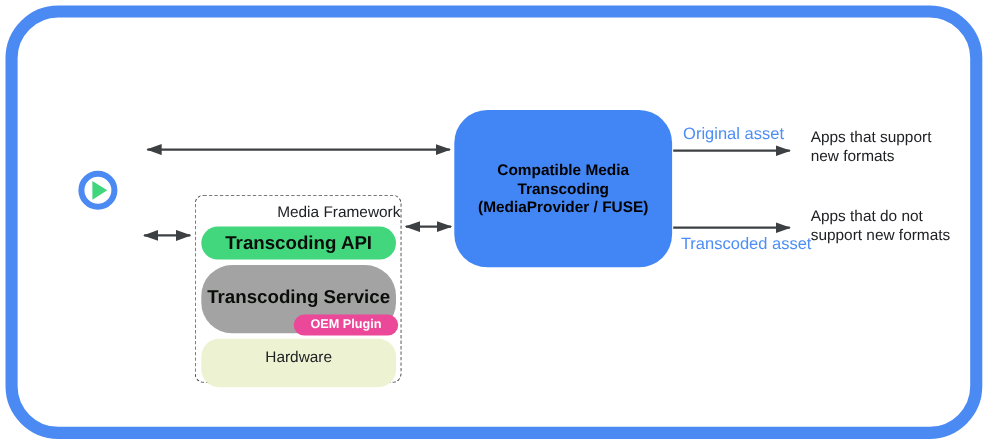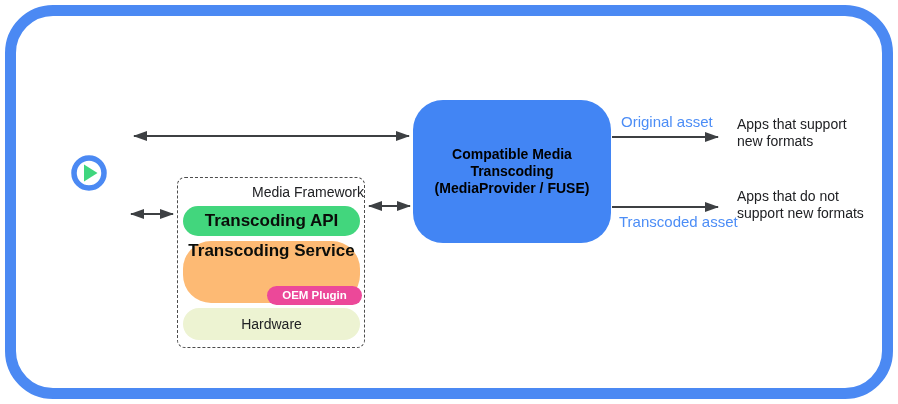--- a/index.html
+++ b/index.html
@@ -74,38 +74,38 @@
     color: #0a0d0a;
   }
   .pill-api {
     top: 28px; height: 30px;
     background: #42d67d;
     border-radius: 15px;
     line-height: 30px;
   }
   .pill-service {
     top: 63px; height: 62px;
-    background: #fdba74;
+    background: #a3a3a3;
     border-radius: 28px;
-    padding-top: 0;
+    padding-top: 19px;
   }
   .pill-oem {
     position: absolute;
     left: 89px; top: 108px;
     width: 95px; height: 19px;
     background: #ec4899;
     border-radius: 10px;
     text-align: center;
     font-weight: bold;
     font-size: 11.5px;
     line-height: 19px;
     color: #ffffff;
   }
   .pill-hw {
-    top: 130px; height: 32px;
+    top: 130px; height: 44px;
     background: #edf3d2;
     border-radius: 16px;
     line-height: 32px;
     font-weight: normal;
     font-size: 14px;
     color: #202124;
   }
 
   .transcoder-box {
     position: absolute;

